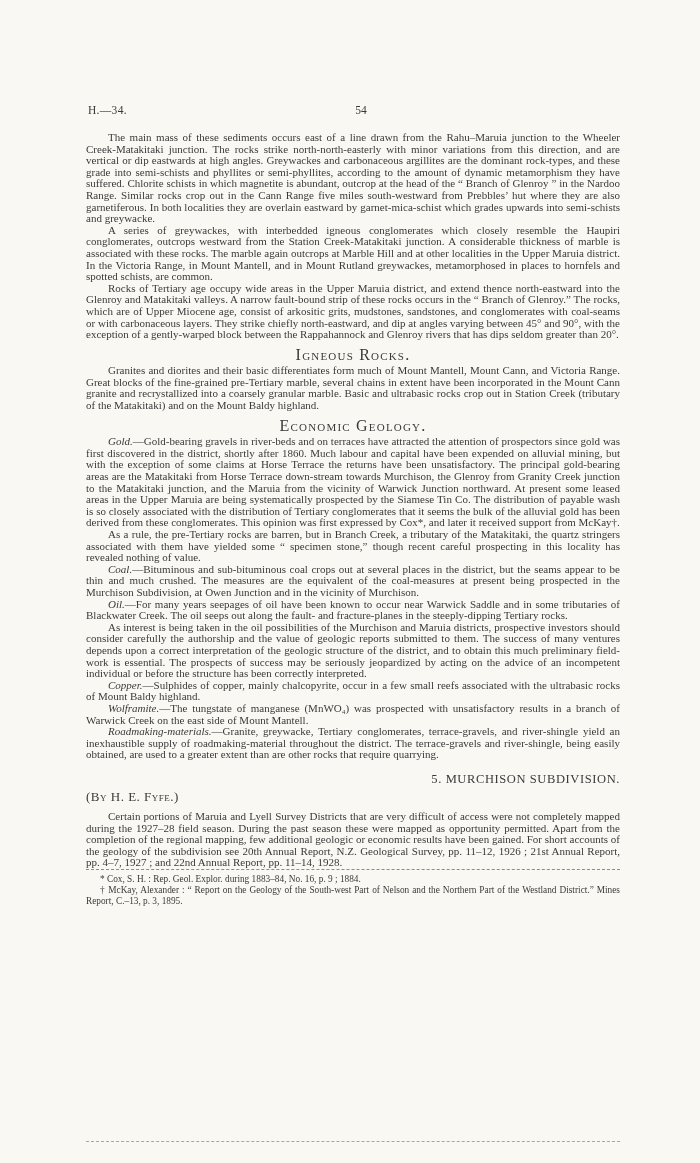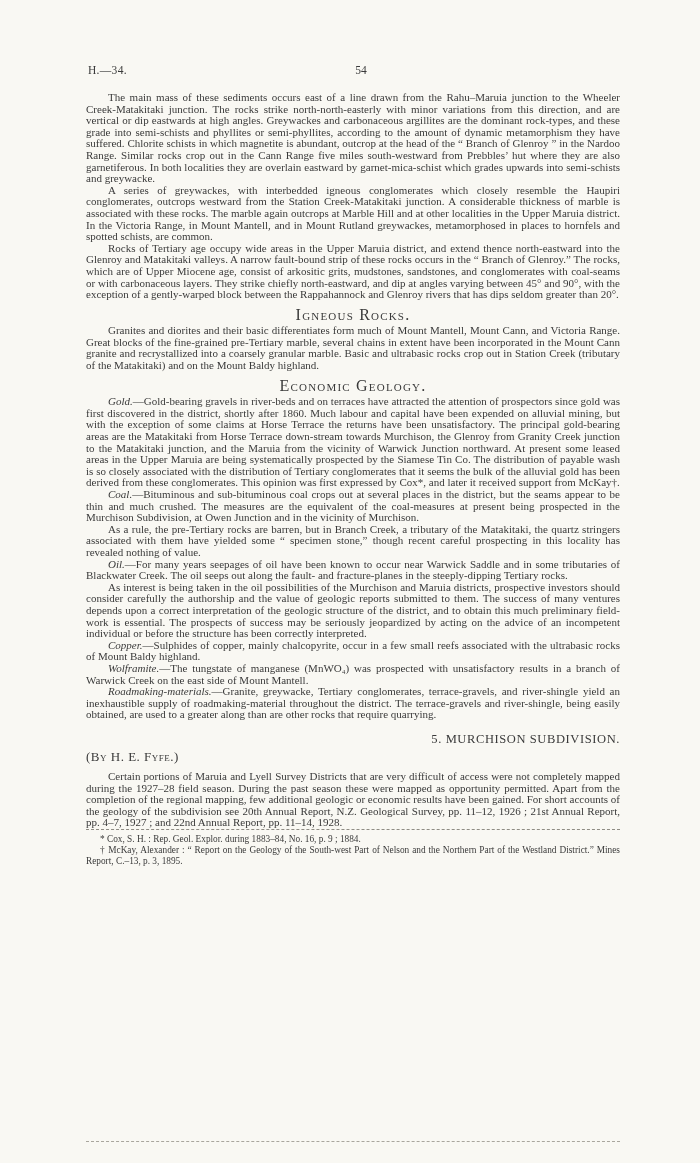--- a/index.html
+++ b/index.html
@@ -7,21 +7,21 @@
     padding: 0;
     background: #e9e7e1;
   }
   .page {
     position: relative;
     width: 700px;
     height: 1163px;
     margin: 0 auto;
     background: #f9f8f3;
     box-sizing: border-box;
-    padding: 64px 80px 0 86px;
+    padding: 104px 80px 0 86px;
     font-family: "Liberation Serif", "DejaVu Serif", serif;
     color: #3a3a3a;
     overflow: hidden;
   }
   .page-header {
     position: relative;
     height: 28px;
     font-size: 11.5px;
   }
   .doc-ref {
@@ -113,33 +113,33 @@
     <p class="para">Rocks of Tertiary age occupy wide areas in the Upper Maruia district, and extend thence north-eastward into the Glenroy and Matakitaki valleys.  A narrow fault-bound strip of these rocks occurs in the “ Branch of Glenroy.”  The rocks, which are of Upper Miocene age, consist of arkositic grits, mudstones, sandstones, and conglomerates with coal-seams or with carbonaceous layers.  They strike chiefly north-eastward, and dip at angles varying between 45° and 90°, with the exception of a gently-warped block between the Rappahannock and Glenroy rivers that has dips seldom greater than 20°.</p>
 
     <h3 class="section-heading">Igneous Rocks.</h3>
 
     <p class="para">Granites and diorites and their basic differentiates form much of Mount Mantell, Mount Cann, and Victoria Range.  Great blocks of the fine-grained pre-Tertiary marble, several chains in extent have been incorporated in the Mount Cann granite and recrystallized into a coarsely granular marble.  Basic and ultrabasic rocks crop out in Station Creek (tributary of the Matakitaki) and on the Mount Baldy highland.</p>
 
     <h3 class="section-heading">Economic Geology.</h3>
 
     <p class="para"><span class="lead">Gold.</span><span>—Gold-bearing gravels in river-beds and on terraces have attracted the attention of prospectors since gold was first discovered in the district, shortly after 1860.  Much labour and capital have been expended on alluvial mining, but with the exception of some claims at Horse Terrace the returns have been unsatisfactory.  The principal gold-bearing areas are the Matakitaki from Horse Terrace down-stream towards Murchison, the Glenroy from Granity Creek junction to the Matakitaki junction, and the Maruia from the vicinity of Warwick Junction northward.  At present some leased areas in the Upper Maruia are being systematically prospected by the Siamese Tin Co.  The distribution of payable wash is so closely associated with the distribution of Tertiary conglomerates that it seems the bulk of the alluvial gold has been derived from these conglomerates.  This opinion was first expressed by Cox*, and later it received support from McKay†.</span></p>
 
+    <p class="para">As a rule, the pre-Tertiary rocks are barren, but in Branch Creek, a tributary of the Matakitaki, the quartz stringers associated with them have yielded some “ specimen stone,” though recent careful prospecting in this locality has revealed nothing of value.</p>
+
     <p class="para"><span class="lead">Coal.</span><span>—Bituminous and sub-bituminous coal crops out at several places in the district, but the seams appear to be thin and much crushed.  The measures are the equivalent of the coal-measures at present being prospected in the Murchison Subdivision, at Owen Junction and in the vicinity of Murchison.</span></p>
-
-    <p class="para">As a rule, the pre-Tertiary rocks are barren, but in Branch Creek, a tributary of the Matakitaki, the quartz stringers associated with them have yielded some “ specimen stone,” though recent careful prospecting in this locality has revealed nothing of value.</p>
 
     <p class="para"><span class="lead">Oil.</span><span>—For many years seepages of oil have been known to occur near Warwick Saddle and in some tributaries of Blackwater Creek.  The oil seeps out along the fault- and fracture-planes in the steeply-dipping Tertiary rocks.</span></p>
 
     <p class="para">As interest is being taken in the oil possibilities of the Murchison and Maruia districts, prospective investors should consider carefully the authorship and the value of geologic reports submitted to them.  The success of many ventures depends upon a correct interpretation of the geologic structure of the district, and to obtain this much preliminary field-work is essential.  The prospects of success may be seriously jeopardized by acting on the advice of an incompetent individual or before the structure has been correctly interpreted.</p>
 
     <p class="para"><span class="lead">Copper.</span><span>—Sulphides of copper, mainly chalcopyrite, occur in a few small reefs associated with the ultrabasic rocks of Mount Baldy highland.</span></p>
 
     <p class="para"><span class="lead">Wolframite.</span><span>—The tungstate of manganese (MnWO₄) was prospected with unsatisfactory results in a branch of Warwick Creek on the east side of Mount Mantell.</span></p>
 
-    <p class="para"><span class="lead">Roadmaking-materials.</span><span>—Granite, greywacke, Tertiary conglomerates, terrace-gravels, and river-shingle yield an inexhaustible supply of roadmaking-material throughout the district.  The terrace-gravels and river-shingle, being easily obtained, are used to a greater along than are other rocks that require quarrying.</span></p>
+    <p class="para"><span class="lead">Roadmaking-materials.</span><span>—Granite, greywacke, Tertiary conglomerates, terrace-gravels, and river-shingle yield an inexhaustible supply of roadmaking-material throughout the district.  The terrace-gravels and river-shingle, being easily obtained, are used to a greater extent than are other rocks that require quarrying.</span></p>
 
     <h2 class="main-heading">5. MURCHISON SUBDIVISION.</h2>
 
     <p class="byline">(By H. E. Fyfe.)</p>
 
     <p class="para">Certain portions of Maruia and Lyell Survey Districts that are very difficult of access were not completely mapped during the 1927–28 field season.  During the past season these were mapped as opportunity permitted.  Apart from the completion of the regional mapping, few additional geologic or economic results have been gained.  For short accounts of the geology of the subdivision see 20th Annual Report, N.Z. Geological Survey, pp. 11–12, 1926 ;  21st Annual Report, pp. 4–7, 1927 ; and 22nd Annual Report, pp. 11–14, 1928.</p>
 
     <div class="footnote-area">
       <p class="footnote">* Cox, S. H. :  Rep. Geol. Explor. during 1883–84, No. 16, p. 9 ;  1884.</p>
       <p class="footnote">† McKay, Alexander :  “ Report on the Geology of the South-west Part of Nelson and the Northern Part of the Westland District.”  Mines Report, C.–13, p. 3, 1895.</p>

